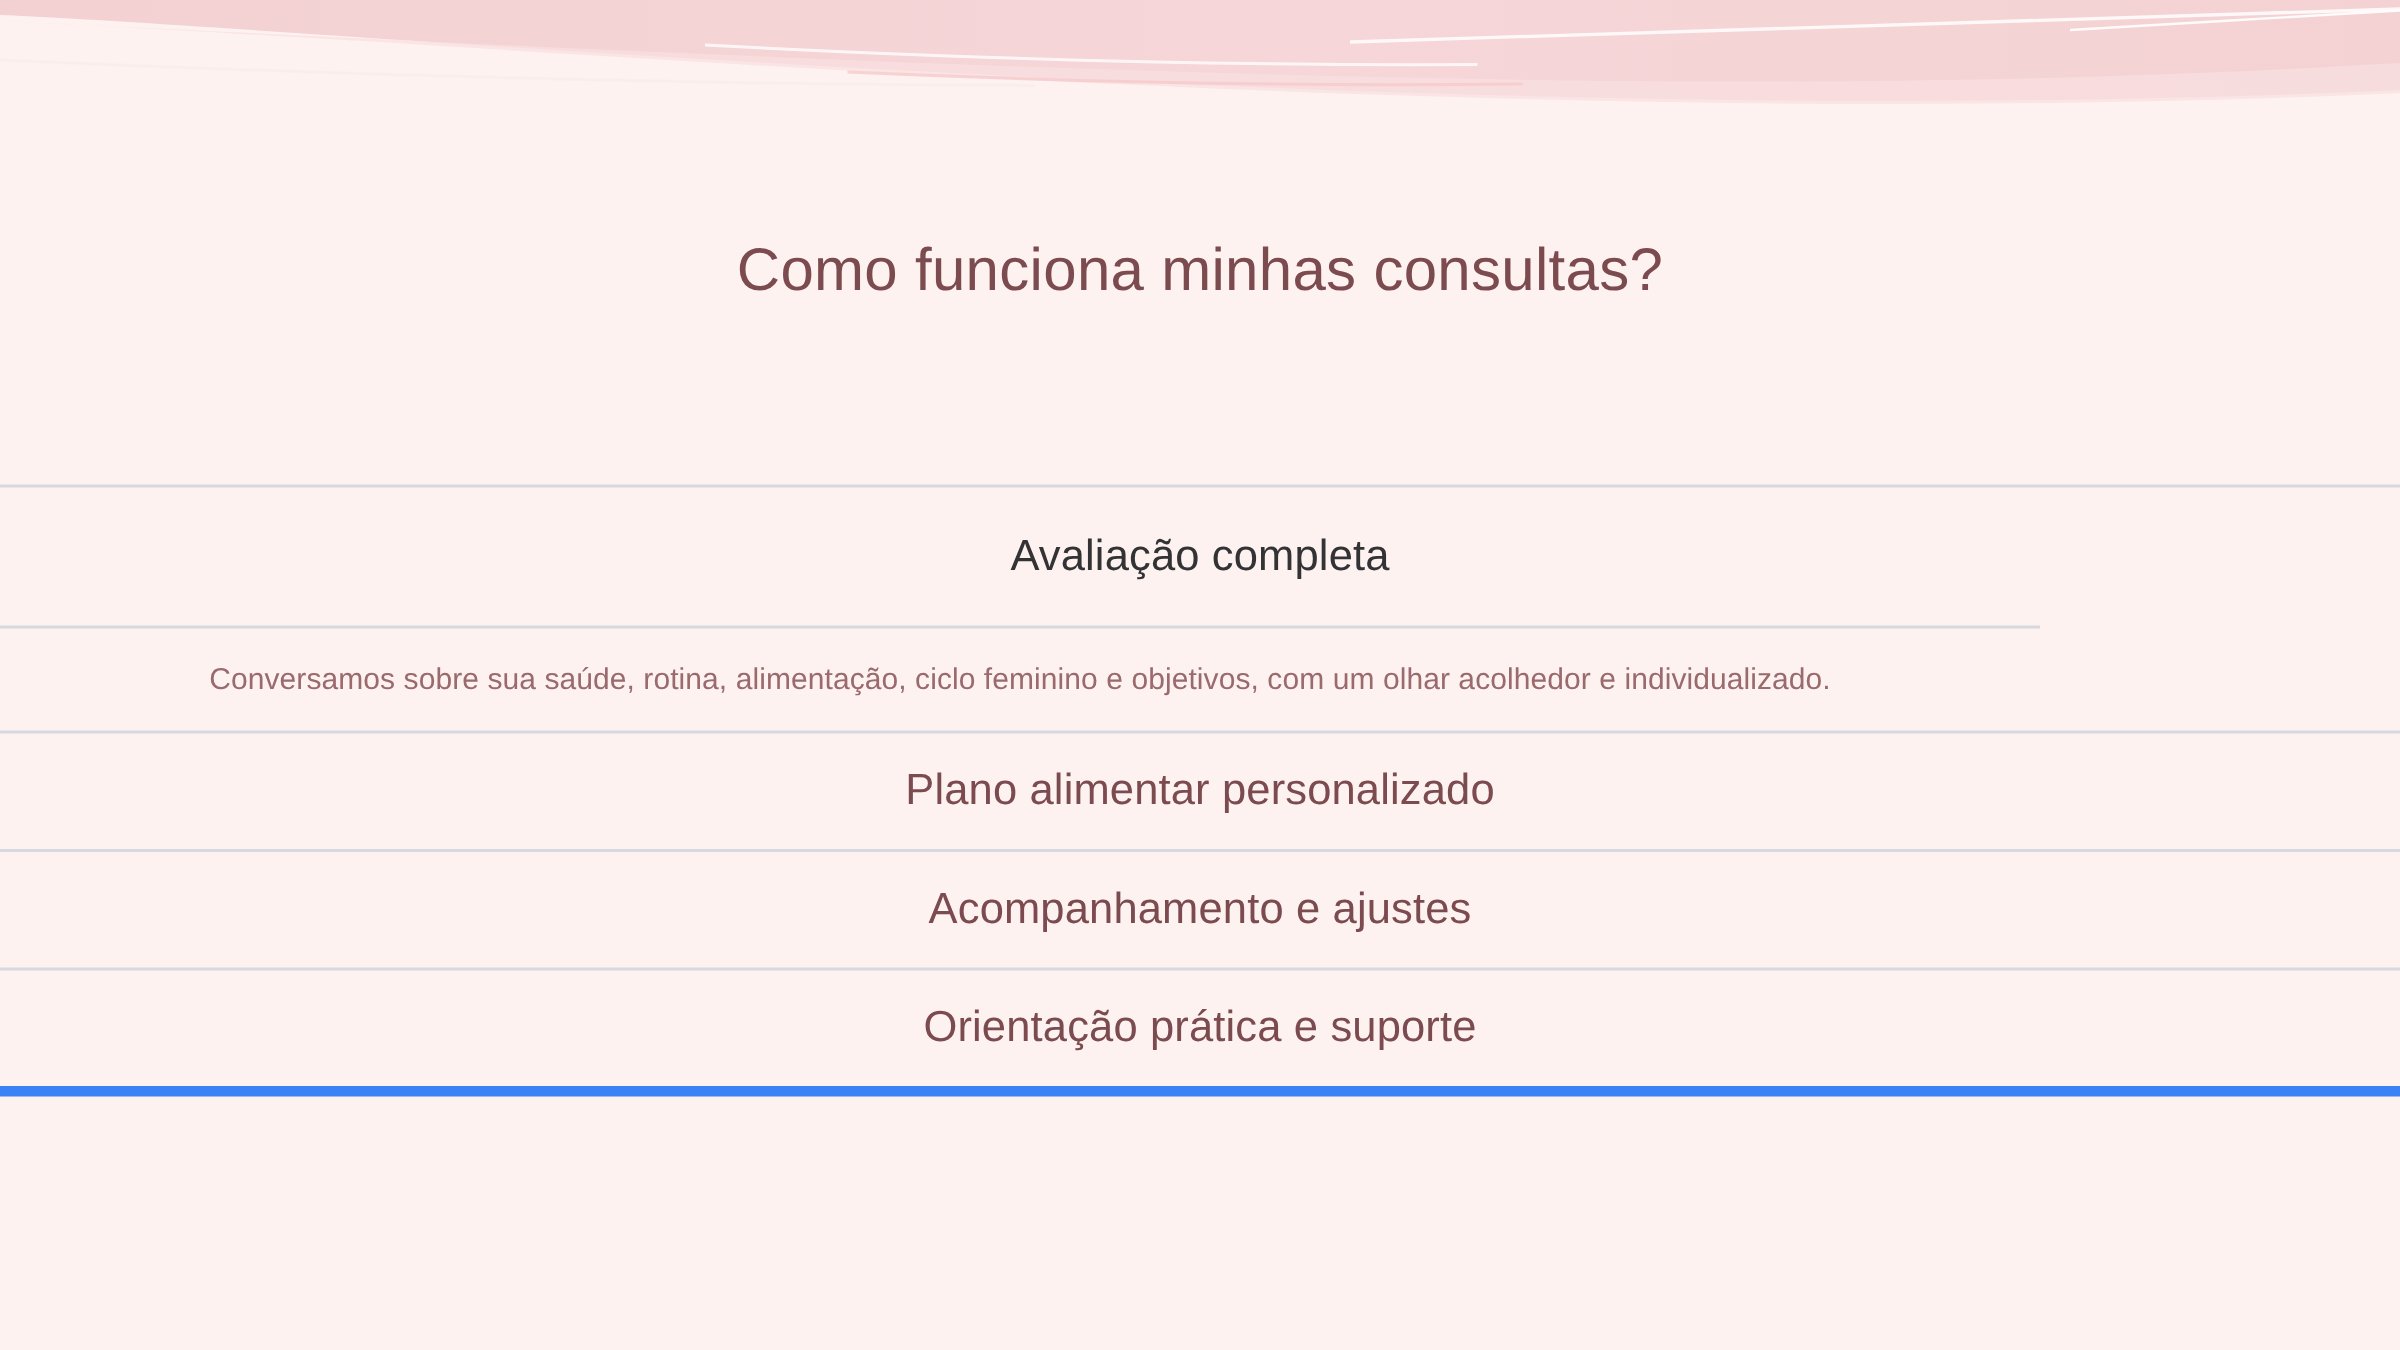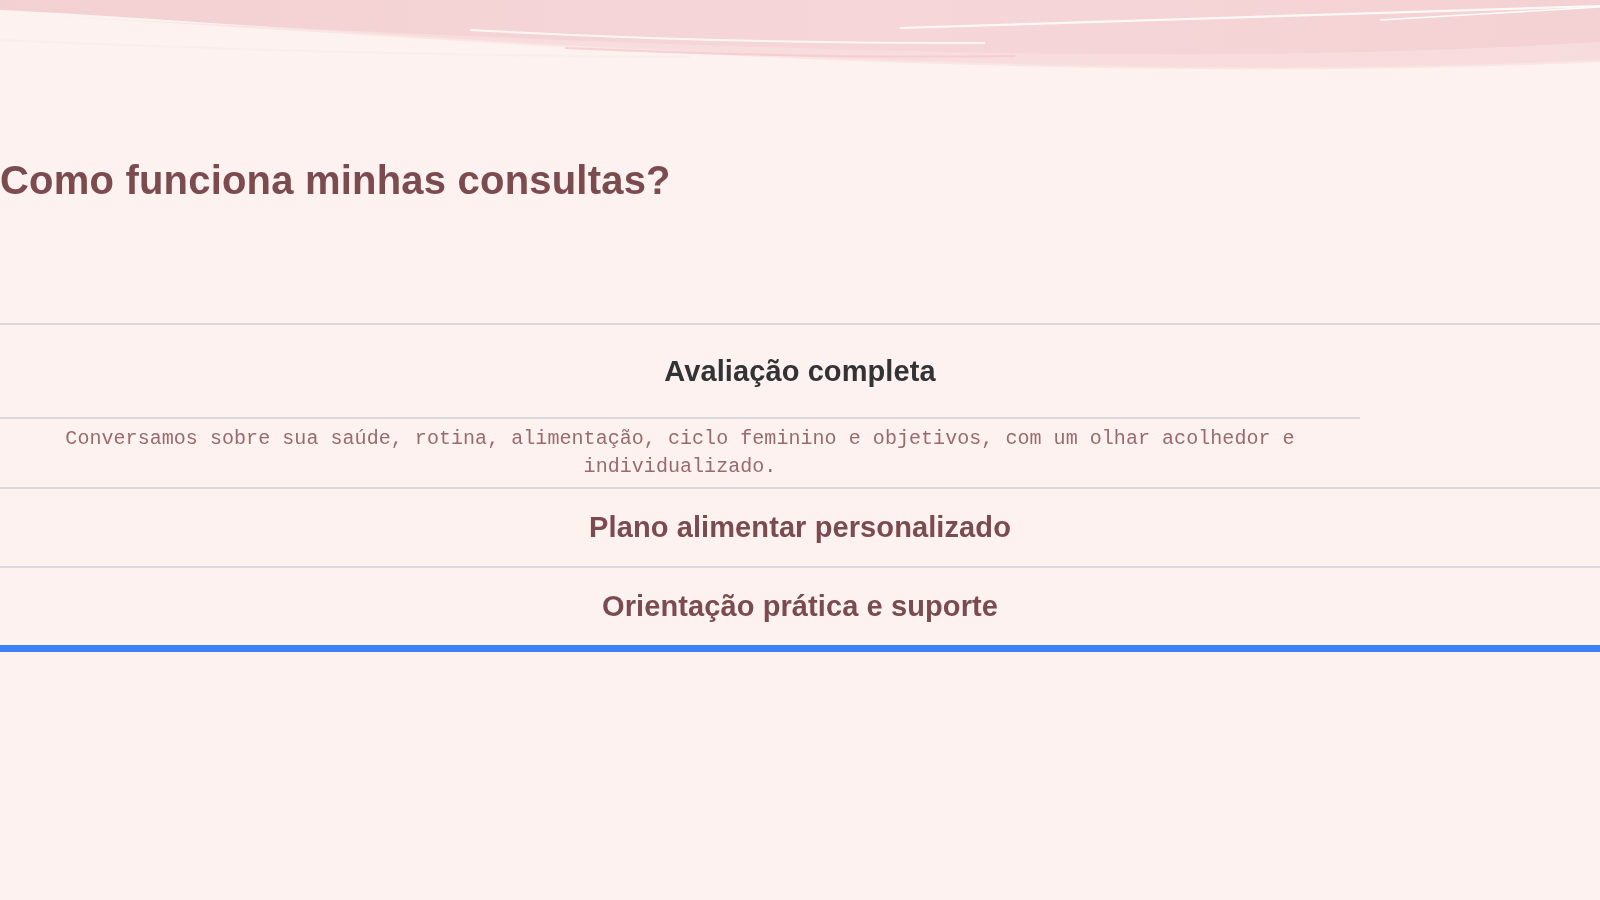--- a/index.html
+++ b/index.html
@@ -41,22 +41,23 @@
     width: 1600px;
     height: 900px;
   }
 
   
   .section-heading {
     position: absolute;
     top: 155px;
     left: 0;
     width: 1600px;
+    text-align: center;
     font-size: 40px;
-    font-weight: 700;
+    font-weight: 400;
     letter-spacing: 0.2px;
     color: #7c4b4f;
     line-height: 1.25;
   }
 
   
   .accordion {
     position: absolute;
     top: 323px;
     left: 0;
@@ -79,36 +80,35 @@
     align-items: center;
     justify-content: center;
     background: transparent;
     border: none;
     cursor: pointer;
     font-family: "Liberation Sans", sans-serif;
   }
 
   .accordion-title {
     font-size: 29px;
-    font-weight: 700;
+    font-weight: 400;
     color: #7c4b4f;
     text-align: center;
     line-height: 1.2;
     letter-spacing: 0.1px;
   }
 
   .accordion-item.is-open .accordion-title {
     color: #333336;
   }
 
   .accordion-panel {
     width: 1360px;
     border-top: 2px solid #d8d9e0;
     display: none;
-    font-family: Liberation Mono, monospace;
   }
   .accordion-item.is-open .accordion-panel {
     display: block;
   }
 
   .accordion-body {
     height: 68px;
     display: flex;
     align-items: center;
     justify-content: center;
@@ -166,20 +166,26 @@
       </div>
     </div>
 
     <div class="accordion-item">
       <button class="accordion-header">
         <span class="accordion-title">Plano alimentar personalizado</span>
       </button>
 
     </div>
 
+    <div class="accordion-item">
+      <button class="accordion-header">
+        <span class="accordion-title">Acompanhamento e ajustes</span>
+      </button>
+
+    </div>
 
     <div class="accordion-item">
       <button class="accordion-header">
         <span class="accordion-title">Orientação prática e suporte</span>
       </button>
 
     </div>
 
   </div>
 

